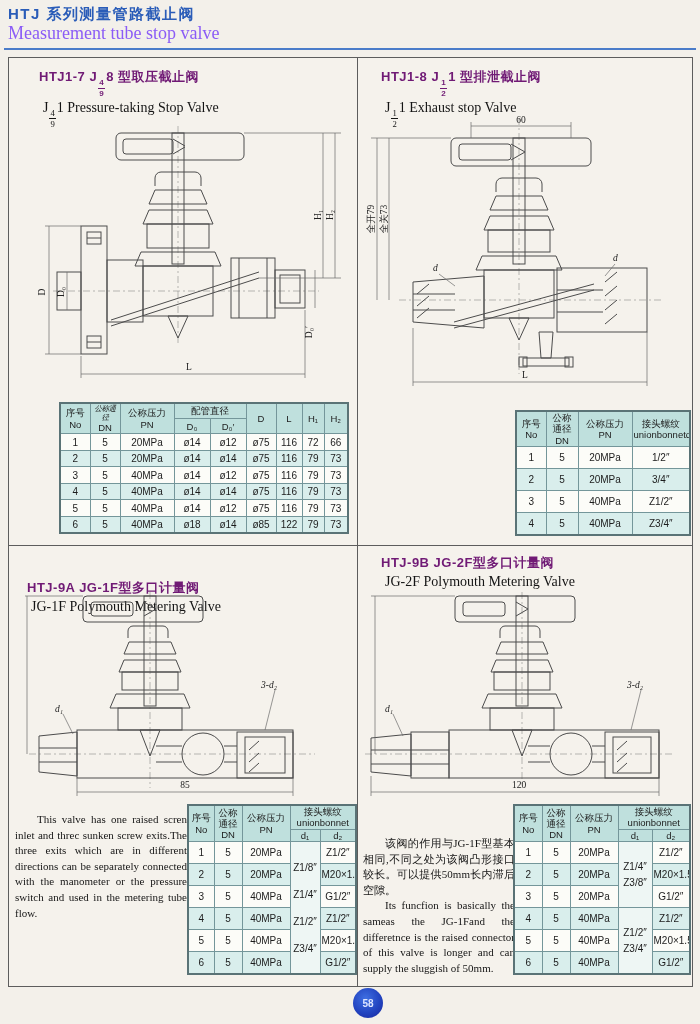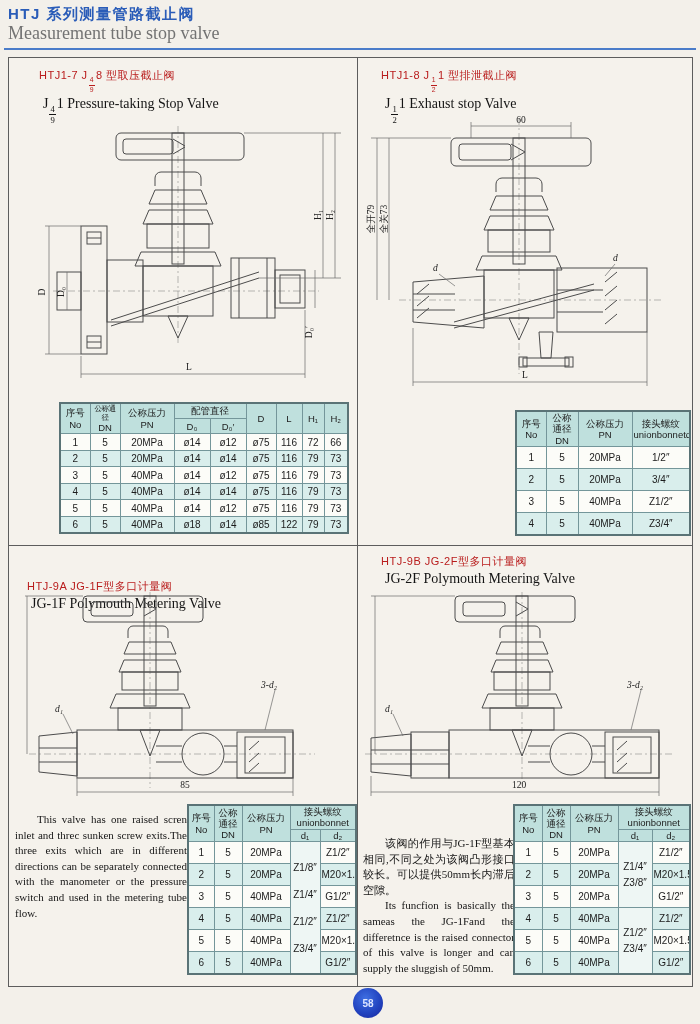--- a/index.html
+++ b/index.html
@@ -2,51 +2,51 @@
 <html><head>
 <meta charset="utf-8">
 <style>
   html,body{margin:0;padding:0;}
   .page{position:relative;width:700px;height:1024px;background:#f3f0ea;overflow:hidden;
         font-family:"Liberation Sans",sans-serif;}
   .abs{position:absolute;}
 
   
   .page-title-zh{left:8px;top:5px;color:#2a5cb8;font-weight:bold;font-size:15px;letter-spacing:1.5px;}
-  .page-title-en{left:8px;top:23px;font-family:"Liberation Serif",serif;font-size:18px;color:#737373;}
+  .page-title-en{left:8px;top:23px;font-family:"Liberation Serif",serif;font-size:18px;color:#8b5cf6;}
   .title-rule{left:4px;top:48px;width:692px;height:2px;background:#4a7cc9;}
 
   
   .main-frame{left:8px;top:57px;width:683px;height:928px;border:1.5px solid #5d5d5d;background:#f5f2ec;}
   .vdiv{left:348px;top:0;width:1px;height:100%;background:#5d5d5d;}
   .hdiv{left:0;top:487px;width:100%;height:1px;background:#5d5d5d;}
 
   
-  .sec-zh{color:#b91c1c;font-weight:normal;font-size:11px;letter-spacing:.5px;white-space:nowrap;}
+  .sec-zh{color:#701a75;font-weight:bold;font-size:13px;letter-spacing:.5px;white-space:nowrap;}
   .sec-en{font-family:"Liberation Serif",serif;font-size:14px;color:#141414;margin:2px 0 0 4px;white-space:nowrap;}
   .frac{display:inline-flex;flex-direction:column;align-items:center;vertical-align:-0.45em;
         line-height:1;font-size:0.62em;margin:0 1px;}
   .frac .fn{border-bottom:1px solid currentColor;padding:0 1px 1px;}
   .frac .fd{padding-top:1px;}
 
   
   svg{display:block;}
   .draw{stroke:#4c4c4c;fill:none;stroke-width:1;}
   .thin{stroke:#6b6b6b;fill:none;stroke-width:.7;}
   .cline{stroke:#8a8a8a;fill:none;stroke-width:.6;stroke-dasharray:7 3 2 3;}
   .dimtext{font-family:"Liberation Serif",serif;font-size:9.5px;fill:#222;}
 
   
   table.spec{border-collapse:collapse;background:#fcfcf8;table-layout:fixed;
              border:2px solid #5a7376;color:#1c1c1c;}
   table.spec th,table.spec td{border:1px solid #74969a;text-align:center;vertical-align:middle;
              padding:0 1px;overflow:hidden;}
   table.spec th{background:#bfe0dd;font-weight:normal;font-size:9.5px;line-height:1.2;}
   table.spec th .en{font-size:9.5px;}
-  table.spec th .sm{font-size:7.5px;letter-spacing:-.5px;}
+  table.spec th .sm{font-size:7.5px;letter-spacing:-.5px;font-style:italic;}
   table.spec td{font-size:10px;}
   table.spec tr.alt td{background:#d9eeec;}
   .tbl-tl td{height:15.5px;}
   .tbl-tr td{height:21px;}
   .tbl-bl td,.tbl-br td{height:21px;}
   td.d1cell{background:#eef6f4 !important;font-size:10px;}
   .d1v{margin:16px 0;}
   .d1g{margin:5px 0;}
 
   

